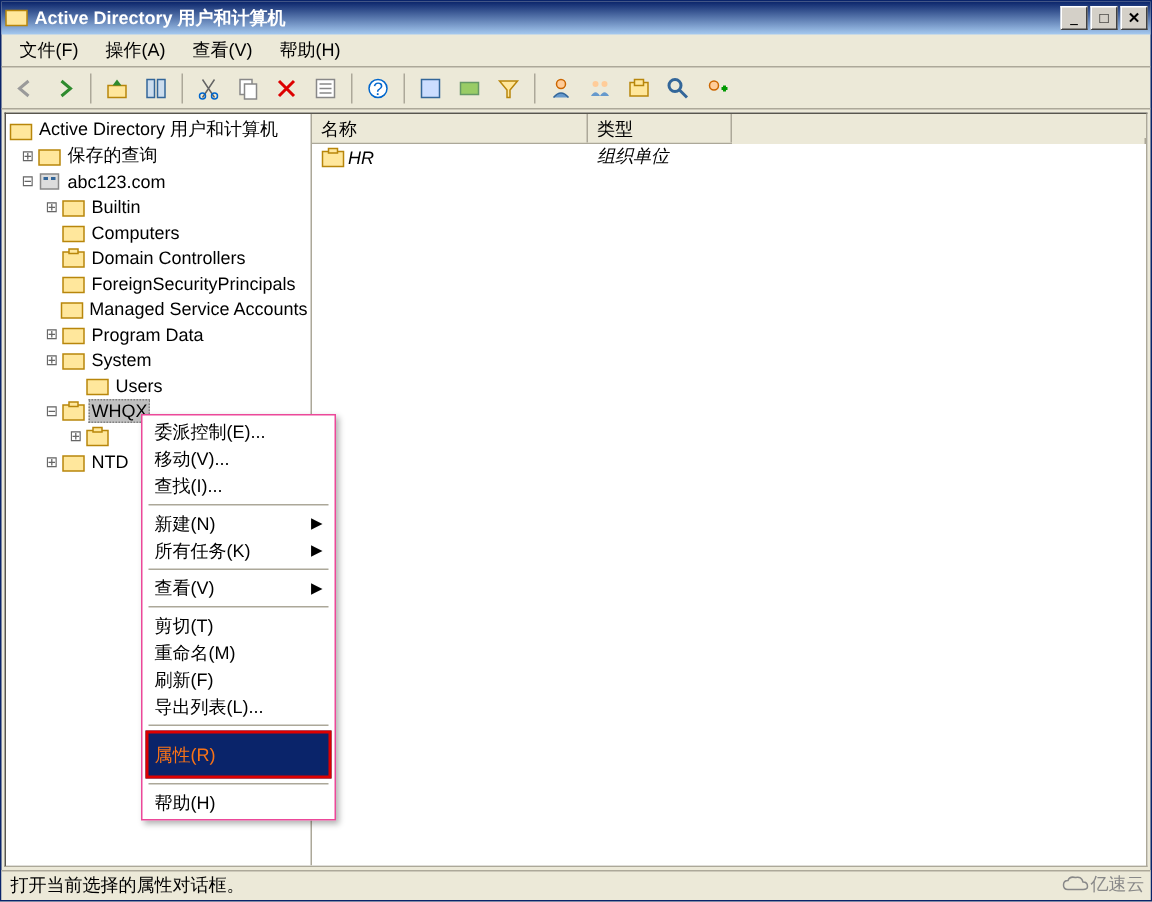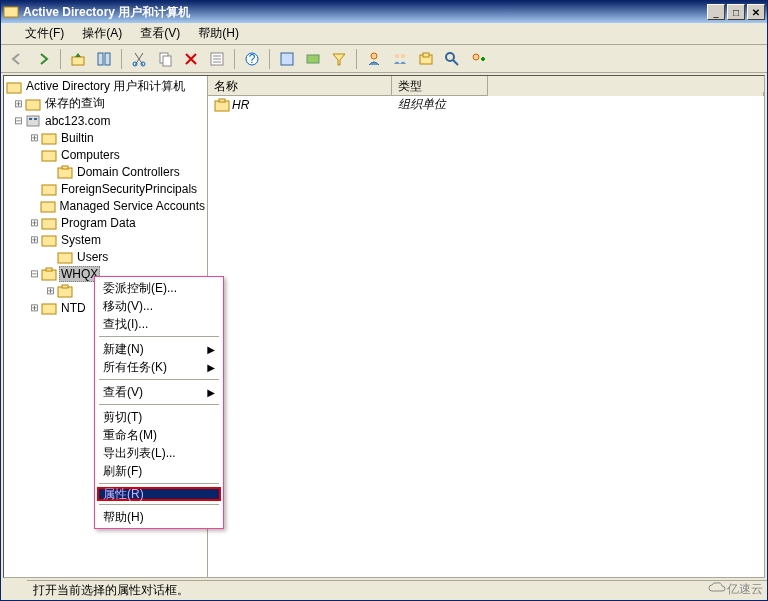--- a/index.html
+++ b/index.html
@@ -3,21 +3,21 @@
 <meta charset="utf-8">
 <style>
   * { box-sizing: border-box; font-family: "SimSun", "MS Sans Serif", sans-serif; font-size: 12px; }
   body { margin: 0; background: #ece9d8; }
   .window { width: 768px; height: 601px; border: 1px solid #0a246a; background: #ece9d8; display: flex; flex-direction: column; position: relative; }
   .titlebar { height: 22px; background: linear-gradient(#0a246a, #a6caf0); color: #fff; display: flex; align-items: center; padding: 0 2px; font-weight: bold; }
   .titlebar .icon { width: 16px; height: 16px; margin-right: 4px; }
   .titlebar .title { flex: 1; font-family: Tahoma, sans-serif; }
   .titlebar-btns { display: flex; gap: 2px; }
   .tb-btn { width: 18px; height: 16px; background: #d4d0c8; border: 1px solid #fff; border-right-color: #404040; border-bottom-color: #404040; display:flex; align-items:center; justify-content:center; font-family: Marlett, Tahoma; font-size:10px; color:#000; }
-  .menubar { height: 22px; display: flex; align-items: center; padding: 0 16px; border-bottom: 1px solid #aca899; gap: 2px; }
+  .menubar { height: 22px; display: flex; align-items: center; padding: 0 4px; border-bottom: 1px solid #aca899; gap: 2px; }
   .menu-item { padding: 2px 8px; }
   .toolbar { height: 28px; display: flex; align-items: center; padding: 0 4px; border-bottom: 1px solid #aca899; gap: 2px; }
   .tbutton { width: 24px; height: 24px; display:flex; align-items:center; justify-content:center; border:1px solid transparent; }
   .sep { width:1px; height:20px; background:#aca899; margin:0 3px; }
   .content { flex:1; display:flex; border:1px inset #aca899; margin:2px; background:#fff; overflow:hidden; }
   .tree { width:204px; border-right:1px solid #aca899; background:#fff; overflow:hidden; position:relative; }
   .tree-inner { padding:2px 0; }
   .tnode { display:flex; align-items:center; height:17px; white-space:nowrap; }
   .expander { width:13px; text-align:center; font-size:10px; color:#666; cursor:default; }
   .ticon { width:16px; height:16px; margin-right:2px; display:inline-flex; align-items:center; justify-content:center; }
@@ -30,25 +30,25 @@
   .col.type { width:96px; }
   .col.desc { flex:1;margin-top:16px; }
   .list-body { flex:1; background:#fff; }
   .row { display:flex; height:17px; align-items:center;font-style:italic; }
   .cell { padding:0 6px; }
   .cell.name { width:184px; display:flex; align-items:center; }
   .cell.type { width:96px; }
   .cell.desc { flex:1; }
   .ctx-menu { position:absolute; left:93px; top:275px; width:130px; background:#fff; border:1px solid #ec4899; box-shadow:2px 2px 4px rgba(0,0,0,0.3); z-index:10; padding:2px; }
   .ctx-item { height:18px; display:flex; align-items:center; padding:0 6px; position:relative; }
-  .ctx-item.highlighted { background:#0a246a; color:#c4b5fd; border:2px solid #d00; height:14px; padding:0 4px; }
+  .ctx-item.highlighted { background:#0a246a; color:#f97316; border:2px solid #d00; height:32px; padding:0 4px; }
   .ctx-item .arrow { position:absolute; right:6px; font-size:10px; }
   .ctx-sep { height:1px; background:#aca899; margin:3px 2px; }
-  .statusbar { height:20px; border-top:1px solid #aca899; padding:2px 6px; display:flex; align-items:center; background:#ece9d8;margin-left:26px; }
-  .watermark { position:absolute; right:4px; bottom:2px; font-size:11px; color:#888; font-family:Tahoma; display:flex; align-items:flex-start; gap:0; }
+  .statusbar { height:20px; border-top:1px solid #aca899; padding:2px 6px; display:flex; align-items:center; background:#ece9d8; }
+  .watermark { position:absolute; right:4px; bottom:2px; font-size:11px; color:#888; font-family:Tahoma; display:flex; align-items:center; gap:0; }
   svg { display:block; }
 </style>
 </head>
 <body>
 
 <div class="window">
 
   <div class="titlebar">
     <span class="icon">
       <svg width="16" height="16">
@@ -222,21 +222,21 @@
           </div>
         <div class="tnode" style="padding-left:24px">
             <span class="expander"> </span>
             <span class="ticon">
               <svg width="16" height="16">
                 <rect x="1" y="4" width="14" height="10" fill="#ffe79c" stroke="#b8860b"></rect>
               </svg>
             </span>
             <span class="tlabel">Computers</span>
           </div>
-        <div class="tnode" style="padding-left:40px">
+        <div class="tnode" style="padding-left:24px">
             <span class="expander"> </span>
             <span class="ticon">
               <svg width="16" height="16">
                 <rect x="1" y="4" width="14" height="10" fill="#ffe79c" stroke="#b8860b"></rect>
                 <rect x="5" y="2" width="6" height="3" fill="#ffe79c" stroke="#b8860b"></rect>
               </svg>
             </span>
             <span class="tlabel">Domain Controllers</span>
           </div>
         <div class="tnode" style="padding-left:24px">
@@ -354,22 +354,22 @@
         <span class="arrow">▶</span>
       </div>
     <div class="ctx-sep"></div>
     <div class="ctx-item">
         <span>查看(V)</span>
         <span class="arrow">▶</span>
       </div>
     <div class="ctx-sep"></div>
     <div class="ctx-item">剪切(T)</div>
     <div class="ctx-item">重命名(M)</div>
+    <div class="ctx-item">刷新(F)</div>
     <div class="ctx-item">导出列表(L)...</div>
-    <div class="ctx-item">刷新(F)</div>
     <div class="ctx-sep"></div>
     <div class="ctx-item highlighted">属性(R)</div>
     <div class="ctx-sep"></div>
     <div class="ctx-item">帮助(H)</div>
   </div>
 
   <div class="statusbar">
     <span>打开当前选择的属性对话框。</span>
   </div>
 

